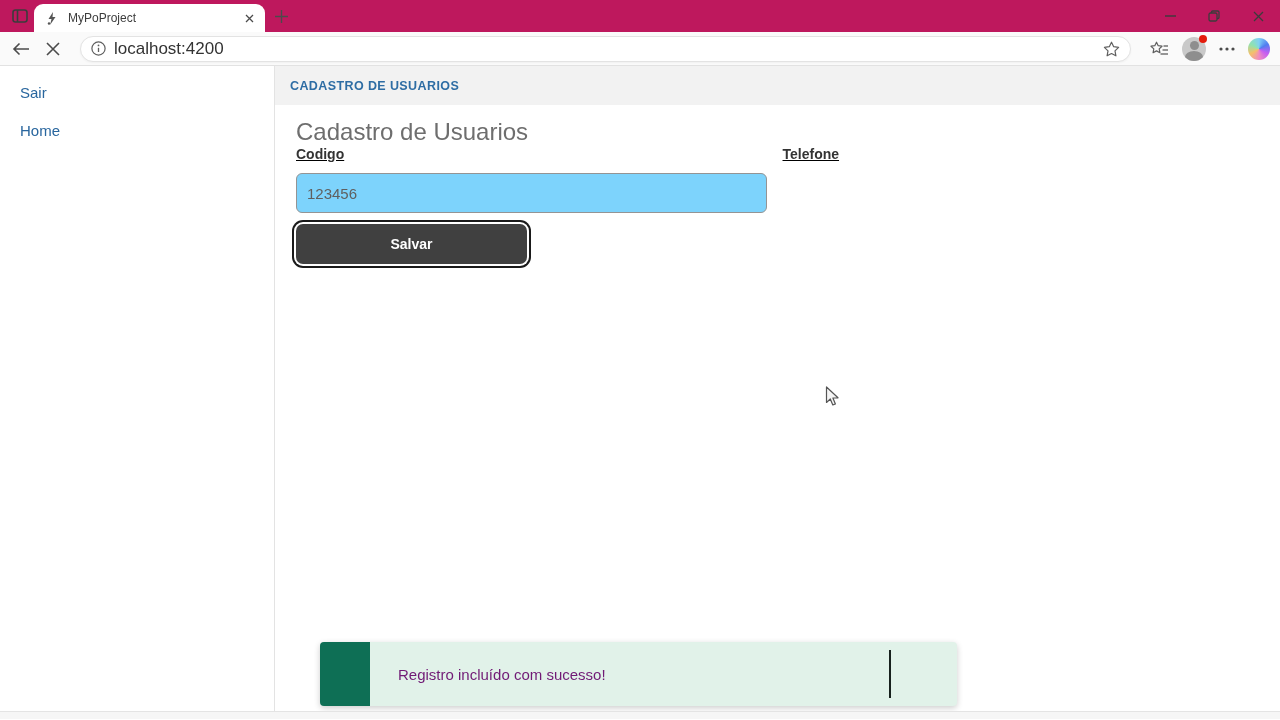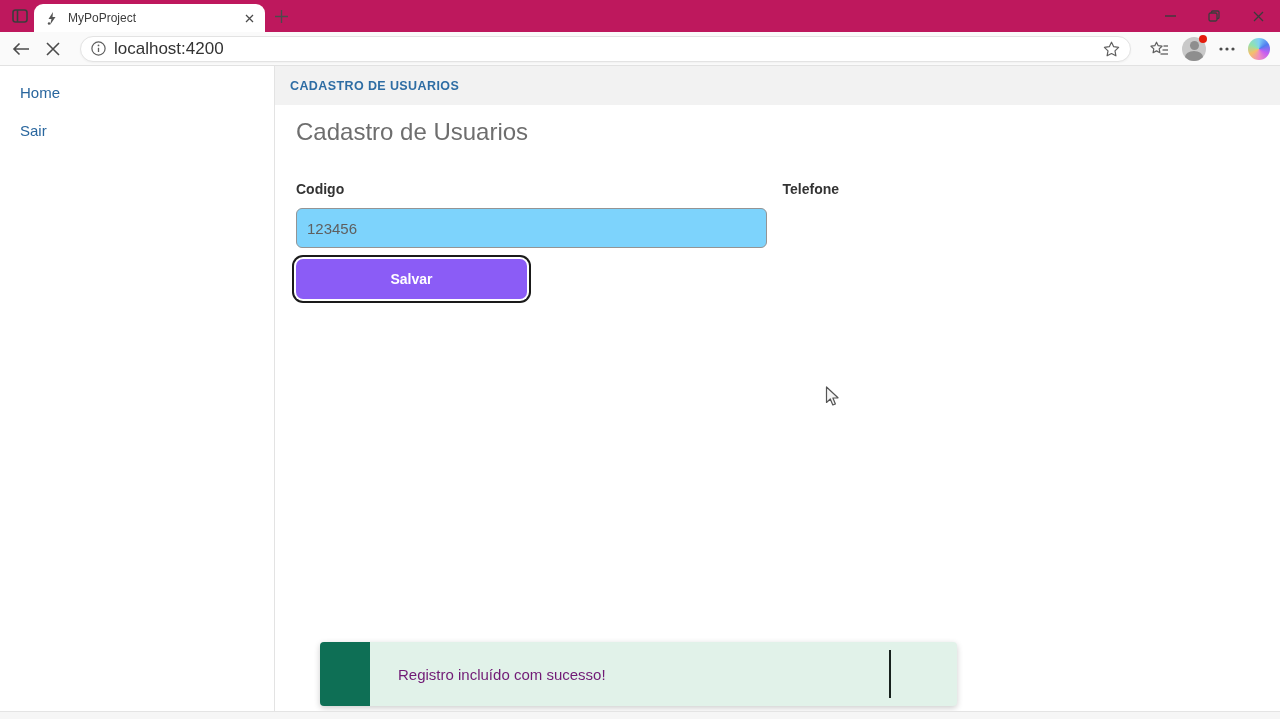--- a/index.html
+++ b/index.html
@@ -34,25 +34,25 @@
   
   .page { position:relative; display:flex; height:653px; background:#fff; }
   .sidebar { width:276px; border-right:1px solid #e3e3e3; padding-top:8px; background:#fff; }
   .nav-item { padding:10px 20px 11px 20px; font-size:15px; color:#29669e; cursor:pointer; }
   .main { position:relative; flex:1; }
   .page-header { height:39px; background:#f2f2f2; display:flex; align-items:center; padding-left:15px; }
   .page-header span { font-size:12.5px; font-weight:bold; color:#2e6da4; letter-spacing:0.4px; }
   .content { padding:13px 27px 0 21px; }
   .page-title { font-size:24px; font-weight:400; color:#6e6e6e; }
 
-  .form-grid { margin-top:35px; display:grid; grid-template-columns:1fr 1fr; column-gap:16px; row-gap:13px; width:957px; }
+  .form-grid { display:grid; grid-template-columns:1fr 1fr; column-gap:16px; row-gap:13px; width:957px;text-decoration:underline; }
   .field label { display:block; font-size:14px; font-weight:bold; color:#333; margin-bottom:11px; }
   .field input { width:100%; height:40px; border:1px solid #949494; border-radius:6px; padding:0 10px; font-size:15px; color:#5f5f5f; font-family:"Liberation Sans", sans-serif; background:#7dd3fc; outline:none; }
 
-  .save-btn { margin:11px 0 0 0; width:231px; height:40px; background:#8b5cf6; color:#fff; font-size:14px; font-weight:bold; border:none; border-radius:7px; font-family:"Liberation Sans", sans-serif; cursor:pointer; box-shadow:0 0 0 2px #ffffff, 0 0 0 4px #1a1a1a; }
+  .save-btn { margin:11px 0 0 0; width:231px; height:40px; background:#404040; color:#fff; font-size:14px; font-weight:bold; border:none; border-radius:7px; font-family:"Liberation Sans", sans-serif; cursor:pointer; box-shadow:0 0 0 2px #ffffff, 0 0 0 4px #1a1a1a; }
 
   
   .toast { position:absolute; left:45px; top:576px; width:637px; height:64px; background:#e1f2e9; border-radius:4px; box-shadow:0 2px 6px rgba(0,0,0,0.2); display:flex; align-items:center; }
   .toast-accent { width:50px; height:64px; background:#0e6f55; border-radius:4px 0 0 4px; flex:none; }
   .toast-msg { margin-left:28px; font-size:15px; color:#701a75; }
   .toast-caret { position:absolute; left:569px; top:8px; width:2px; height:48px; background:#17211d; }
 
   .bottom-strip { position:absolute; left:0; bottom:0; width:1280px; height:8px; background:#f6f6f6; border-top:1px solid #e4e4e4; }
 
   .cursor { position:absolute; left:550px; top:320px; width:16px; height:22px; pointer-events:none; }
@@ -159,22 +159,22 @@
             <circle cx="14" cy="2" r="1.6" fill="#4b4b4b"></circle>
           </svg>
       </div>
       <div class="copilot"></div>
     </div>
   </div>
 
   <div class="page">
 
     <div class="sidebar">
+      <div class="nav-item">Sair</div>
       <div class="nav-item">Home</div>
-      <div class="nav-item">Sair</div>
     </div>
 
     <div class="main">
       <div class="page-header">
         <span>CADASTRO DE USUARIOS</span>
       </div>
 
       <div class="content">
         <div class="page-title">Cadastro de Usuarios</div>
 

